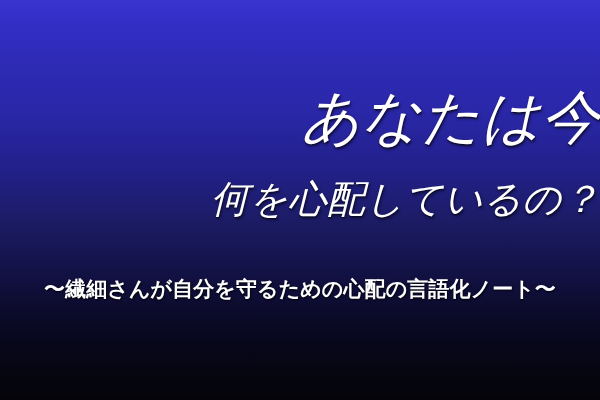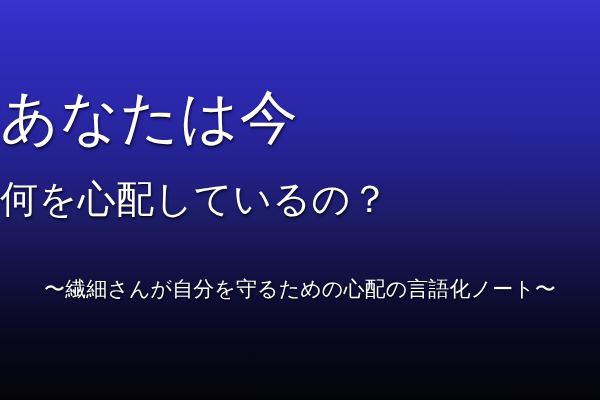--- a/index.html
+++ b/index.html
@@ -38,27 +38,28 @@
     left: 0;
     right: 0;
     top: 0;
     display: flex;
     flex-direction: column;
     align-items: center;
   }
 
   .headline {
     color: #ffffff;
-    text-align: left;
+    text-align: right;
     white-space: nowrap;
     letter-spacing: 0.01em;
     font-weight: 400;
     text-shadow:
       1px 2px 3px rgba(0, 0, 6, 0.65),
       0 1px 1px rgba(0, 0, 6, 0.45);
+    font-style: italic;
   }
 
   .headline-line1 {
     position: absolute;
     top: 88px;
     left: 0;
     right: 0;
     font-size: 58px;
     line-height: 1;
   }
@@ -75,21 +76,21 @@
   .subtitle {
     position: absolute;
     top: 277px;
     left: 0;
     right: 0;
     color: #ffffff;
     text-align: center;
     white-space: nowrap;
     font-size: 21px;
     line-height: 1.1;
-    font-weight: 400;
+    font-weight: 700;
     letter-spacing: 0.005em;
     text-shadow:
       1px 1px 2px rgba(0, 0, 6, 0.7),
       0 1px 1px rgba(0, 0, 6, 0.5);
   }
 
   
   .lower-band {
     position: absolute;
     left: 0;

